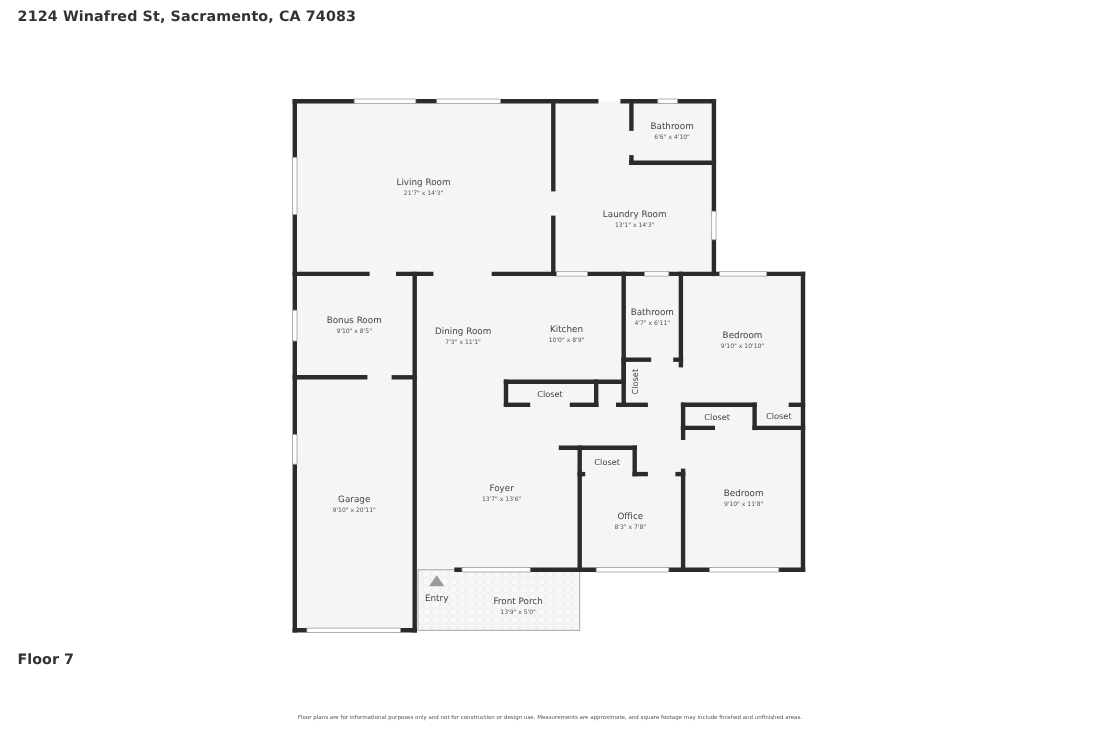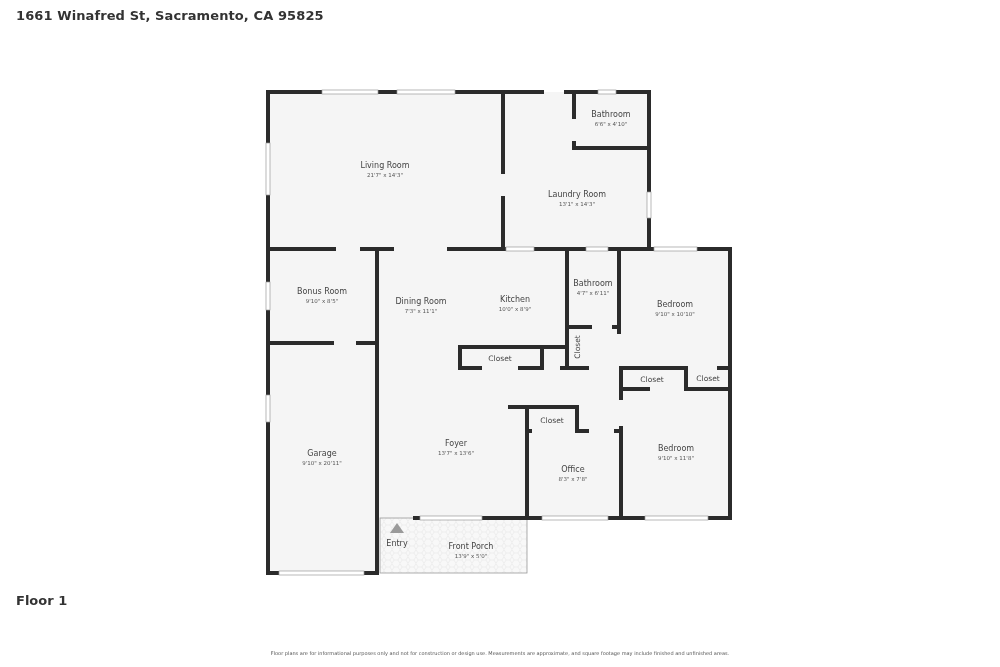--- a/index.html
+++ b/index.html
@@ -9,21 +9,21 @@
   .floor-label { position:absolute; left:16px; top:593px; font-size:13px; font-weight:bold; color:#333; }
   .disclaimer { position:absolute; left:0; width:1000px; top:650px; text-align:center; font-size:5px; color:#555; }
   svg.plan { position:absolute; left:0; top:0; }
   .room-name { font-family:"DejaVu Sans", sans-serif; font-size:8px; fill:#444; text-anchor:middle; }
   .room-dim { font-family:"DejaVu Sans", sans-serif; font-size:5.5px; fill:#555; text-anchor:middle; }
   .closet-name { font-family:"DejaVu Sans", sans-serif; font-size:7.5px; fill:#444; text-anchor:middle; }
 </style>
 </head>
 <body>
 
-<div class="address">1661 Winafred St, Sacramento, CA 95825</div>
+<div class="address">2124 Winafred St, Sacramento, CA 74083</div>
 
 <svg class="plan" width="1000" height="667" viewBox="0 0 1000 667">
   <defs>
     <pattern id="porchHex" width="8" height="7" patternUnits="userSpaceOnUse">
       <rect width="8" height="7" fill="#f8f8f8"></rect>
       <path d="M0 3.5 L2 0 L6 0 L8 3.5 L6 7 L2 7 Z" fill="none" stroke="#e2e2e2" stroke-width="0.5"></path>
     </pattern>
   </defs>
 
   <g fill="#f5f5f5">
@@ -173,14 +173,14 @@
     <text class="room-name" x="397" y="546">Entry</text>
 
     <text class="closet-name" x="500" y="361">Closet</text>
     <text class="closet-name" x="0" y="0" transform="translate(580,347) rotate(-90)">Closet</text>
     <text class="closet-name" x="652" y="382">Closet</text>
     <text class="closet-name" x="708" y="381">Closet</text>
     <text class="closet-name" x="552" y="423">Closet</text>
   </g>
 </svg>
 
-<div class="floor-label">Floor 1</div>
+<div class="floor-label">Floor 7</div>
 <div class="disclaimer">Floor plans are for informational purposes only and not for construction or design use. Measurements are approximate, and square footage may include finished and unfinished areas.</div>
 
 </body></html>

